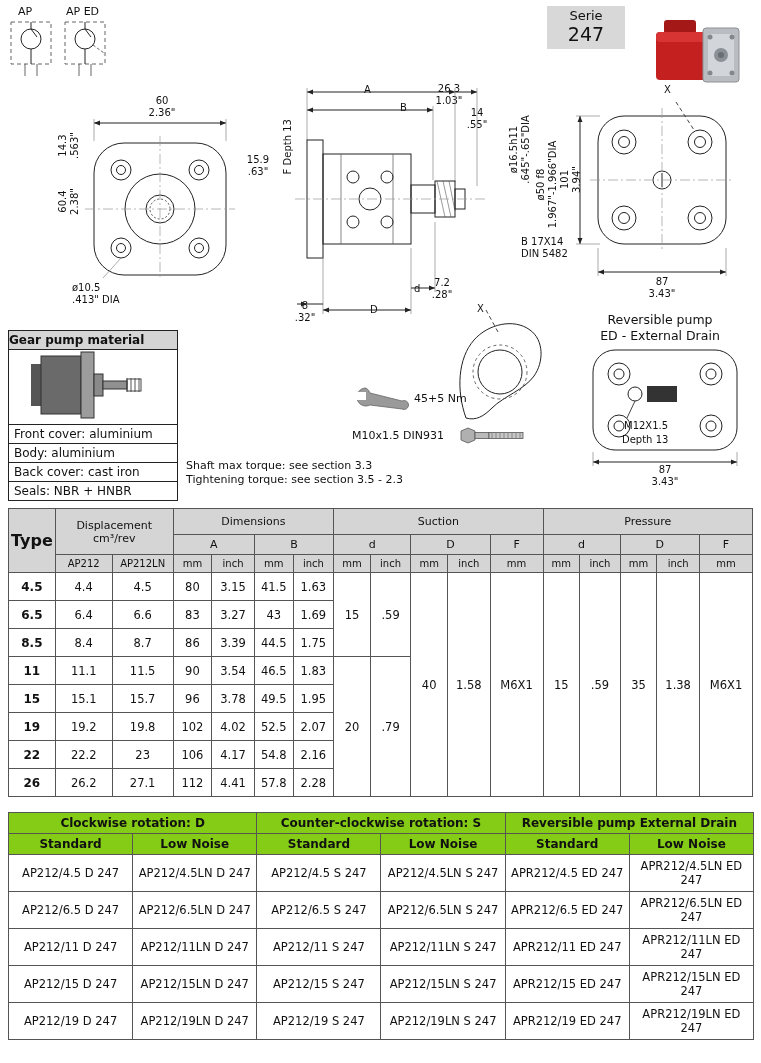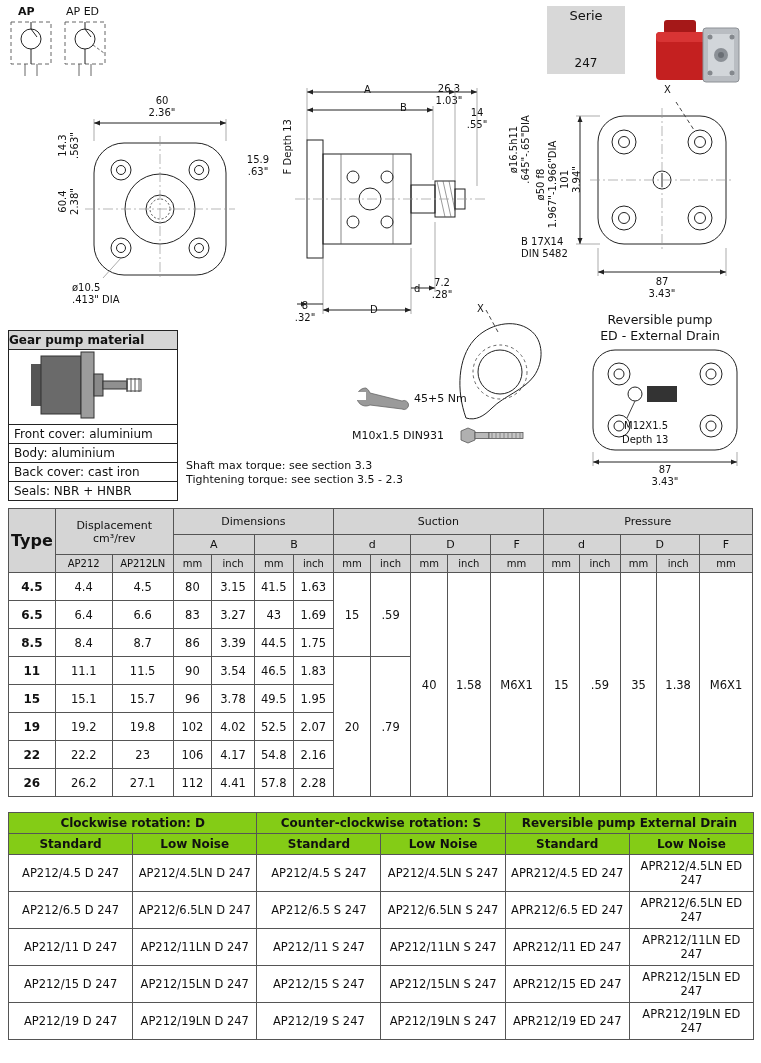--- a/index.html
+++ b/index.html
@@ -9,21 +9,21 @@
   .abs { position:absolute; }
   .dim { font-size:10px; line-height:1.15; text-align:center; white-space:nowrap; }
   .dim-l { text-align:left; }
   .rot { transform:rotate(-90deg); transform-origin:center; }
   .lbl { font-size:11px; white-space:nowrap; }
   .caption { font-size:12.5px; text-align:center; line-height:1.3; }
   .note { font-size:11px; white-space:nowrap; }
 
   .serie-badge { width:78px; background:#d8d8d8; text-align:center; padding:2px 0 4px; }
   .serie-badge .s1 { font-size:13px; }
-  .serie-badge .s2 { font-size:12px;margin-top:33px; }
+  .serie-badge .s2 { font-size:19px; }
 
   .mat-box { width:170px; border:1px solid #222; background:#fff; }
   .mat-box .mat-title { background:#d5d5d5; border-bottom:1px solid #222; font-size:12px; font-weight:bold; text-align:left; padding:2px 0; }
   .mat-box .mat-draw { border-bottom:1px solid #222; }
   .mat-box .mat-row { font-size:12px; padding:2px 5px; border-bottom:1px solid #222; white-space:nowrap; }
   .mat-box .mat-row:last-child { border-bottom:none; }
 
   table { border-collapse:collapse; }
   .dim-table { position:absolute; left:8px; top:508px; width:745px; font-size:11.5px; }
   .dim-table th, .dim-table td { border:1px solid #555; text-align:center; vertical-align:middle; padding:0 1px; }
@@ -41,21 +41,21 @@
   .order-table th { background:#84cc16; font-size:12px; padding:3px 1px; }
   .order-table th.grp { font-weight:bold; }
   .order-table th.sub { font-weight:bold; }
   .order-table td { padding:4px 1px; background:#fff;border-radius:11px; }
 </style>
 </head>
 <body>
 
 <div class="page">
 
-  <div class="abs lbl" style="left:18px; top:5px;font-weight:bold;">AP</div>
+  <div class="abs lbl" style="left:18px; top:5px;">AP</div>
   <div class="abs lbl" style="left:66px; top:5px;">AP ED</div>
 
   <svg class="abs" style="left:8px; top:20px;" width="46" height="58" viewBox="0 0 46 58">
     <rect x="3" y="2" width="40" height="42" fill="none" stroke="#555" stroke-width="0.9" stroke-dasharray="4 3"></rect>
     <circle cx="23" cy="19" r="10" fill="none" stroke="#222"></circle>
     <line x1="23" y1="9" x2="23" y2="2" stroke="#222"></line>
     <line x1="23" y1="29" x2="23" y2="44" stroke="#222"></line>
     <line x1="17" y1="44" x2="17" y2="56" stroke="#555" stroke-width="0.9"></line>
     <line x1="29" y1="44" x2="29" y2="56" stroke="#555" stroke-width="0.9"></line>
     <path d="M23 9 L29 17" stroke="#222" fill="none"></path>

